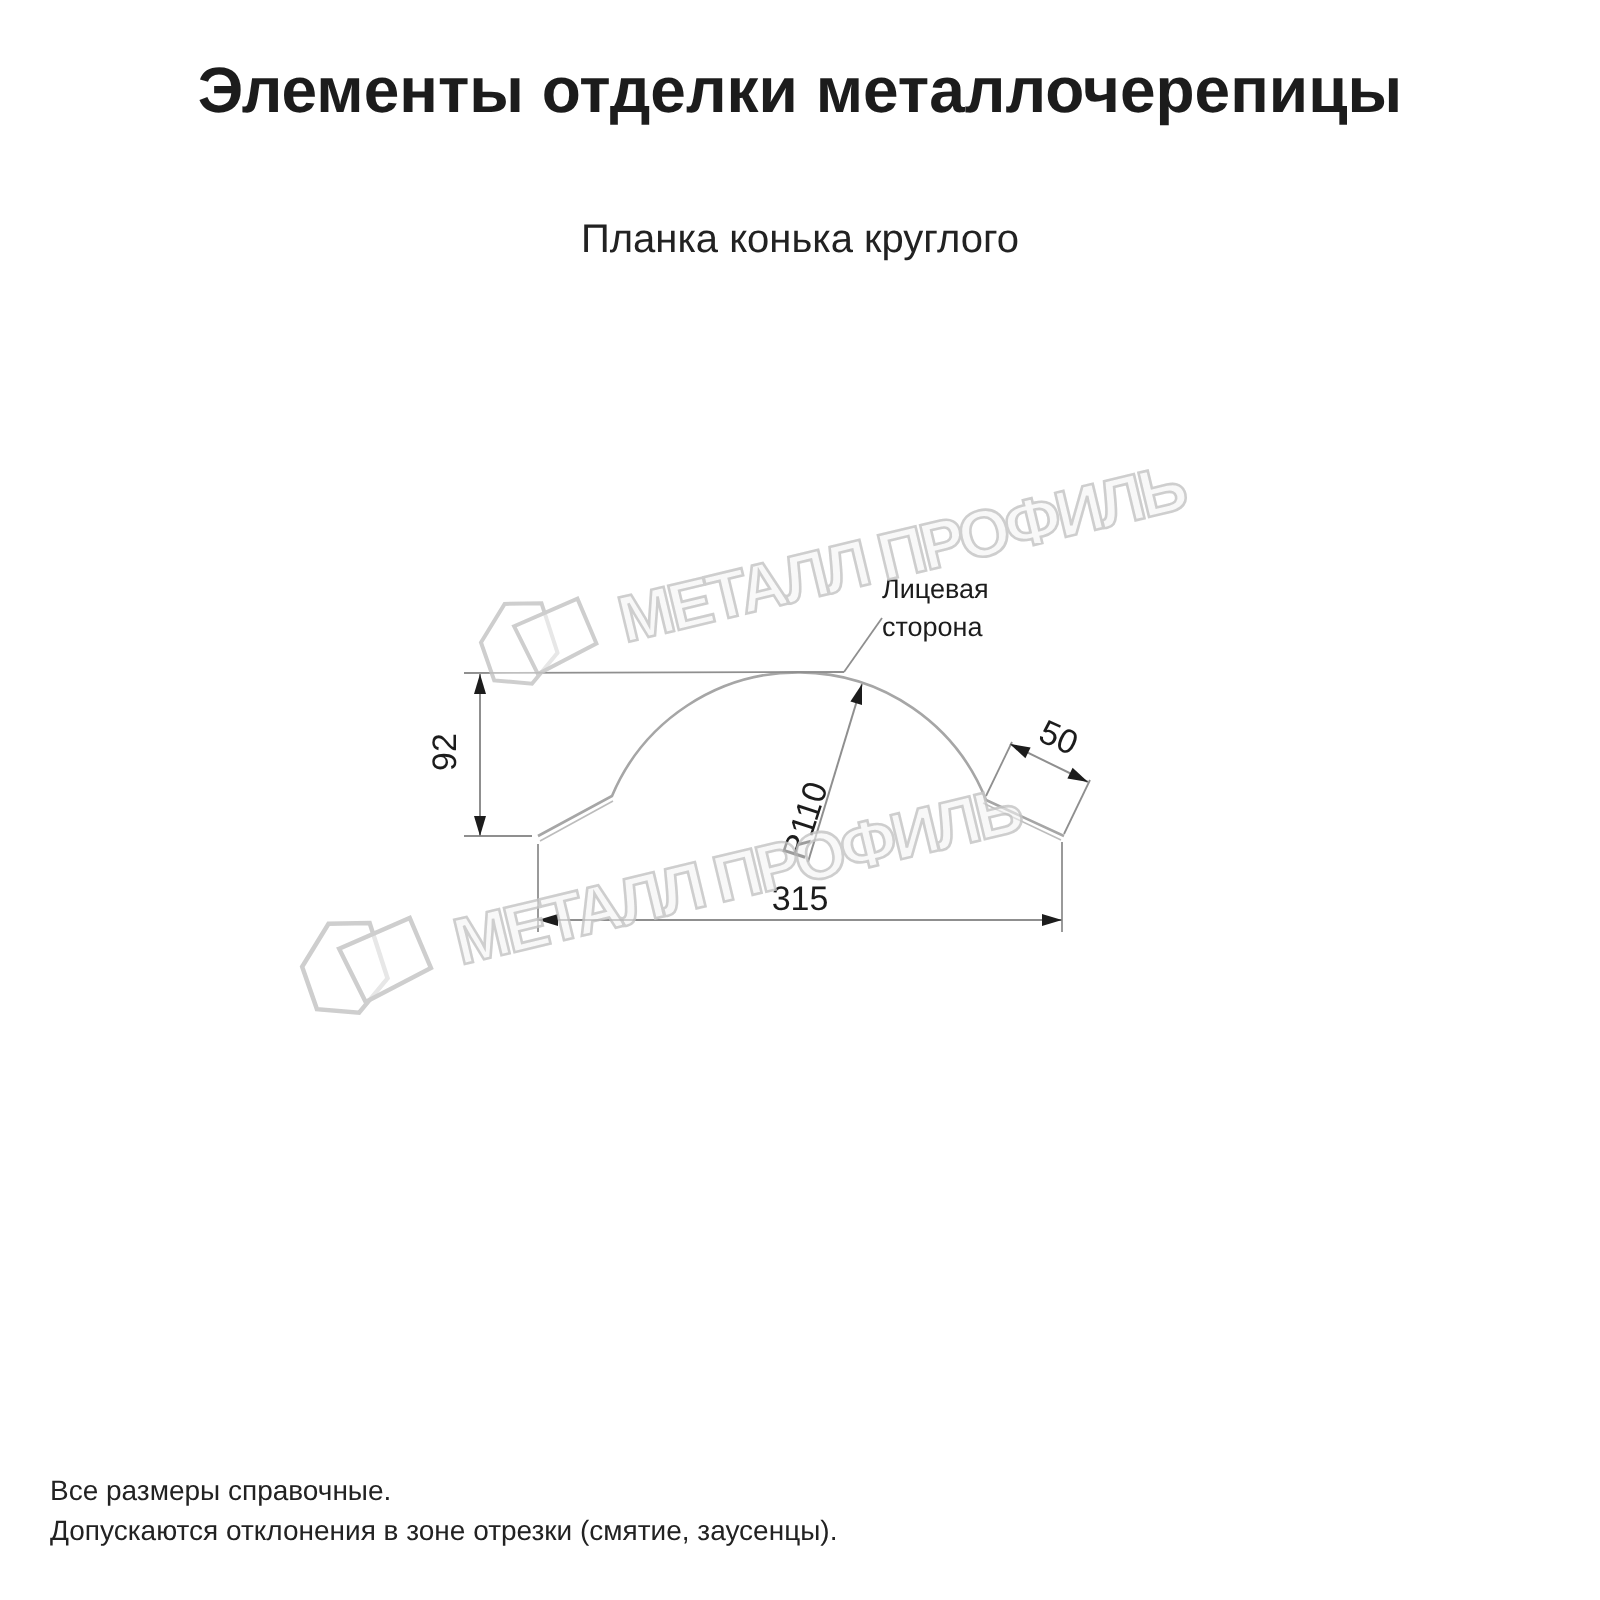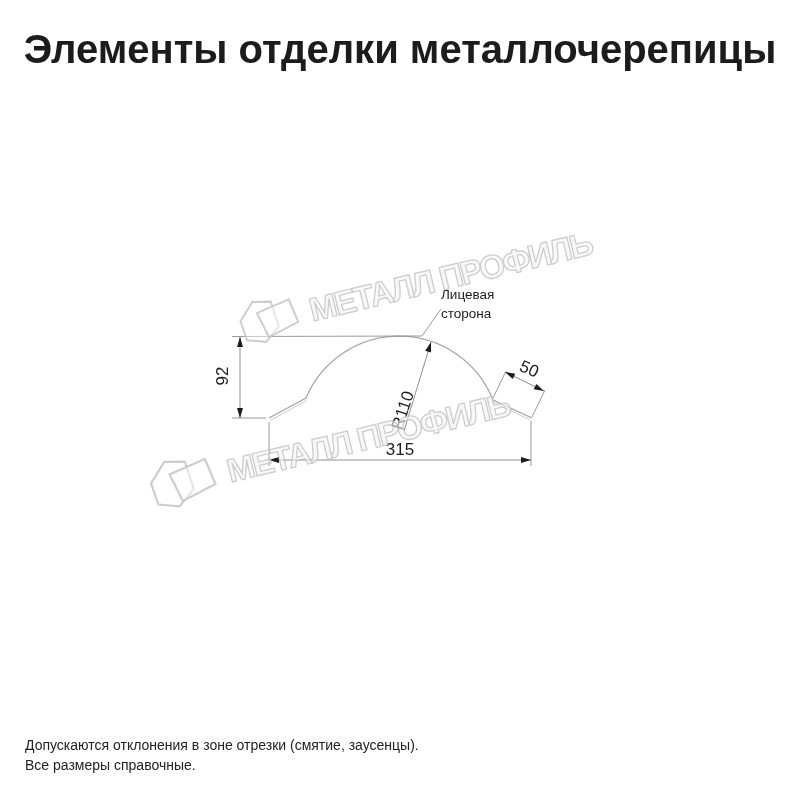--- a/index.html
+++ b/index.html
@@ -16,21 +16,21 @@
     width: 800px;
     height: 800px;
     background: #ffffff;
   }
   .title {
     position: absolute;
     top: 27px;
     left: 0;
     width: 800px;
     text-align: center;
-    font-size: 40px;
+    font-size: 32px;
     font-weight: 700;
     color: #1c1c1c;
     letter-spacing: 0px;
   }
   .subtitle {
     position: absolute;
     top: 107px;
     left: 0;
     width: 800px;
     text-align: center;
@@ -87,20 +87,21 @@
   }
 </style>
 </head>
 <body>
 
 <div id="page">
 
   <div class="title">Элементы отделки металлочерепицы</div>
 
   <div class="subtitle">
+    <div>Планка конька круглого</div>
   </div>
 
   <svg id="diagram-svg" width="800" height="800" viewBox="0 0 800 800">
 
     <g>
       <path d="M 269 418 L 306 398 A 101 101 0 0 1 493 400 L 532 418" fill="none" stroke="#a6a6a6" stroke-width="1.3"></path>
       <path d="M 270 420.5 L 306.5 400.5" fill="none" stroke="#bcbcbc" stroke-width="0.8"></path>
       <path d="M 491.5 401.5 L 530.5 420" fill="none" stroke="#bcbcbc" stroke-width="0.8"></path>
     </g>
 
@@ -157,17 +158,17 @@
 
   <div class="watermark" id="wm-b">
     <svg width="72" height="58" viewBox="0 0 64 52">
       <polygon points="4,20 20,4 38,8 40,34 24,46 6,40" fill="rgba(255,255,255,0.5)" stroke="#c6c6c6" stroke-width="2"></polygon>
       <polygon points="22,16 56,10 60,34 28,42" fill="rgba(255,255,255,0.5)" stroke="#c6c6c6" stroke-width="2"></polygon>
     </svg>
     <span class="wm-text">МЕТАЛЛ ПРОФИЛЬ</span>
   </div>
 
   <div class="footnote">
+    <div>Все размеры справочные.</div>
     <div>Допускаются отклонения в зоне отрезки (смятие, заусенцы).</div>
-    <div>Все размеры справочные.</div>
   </div>
 
 </div>
 
 </body></html>

